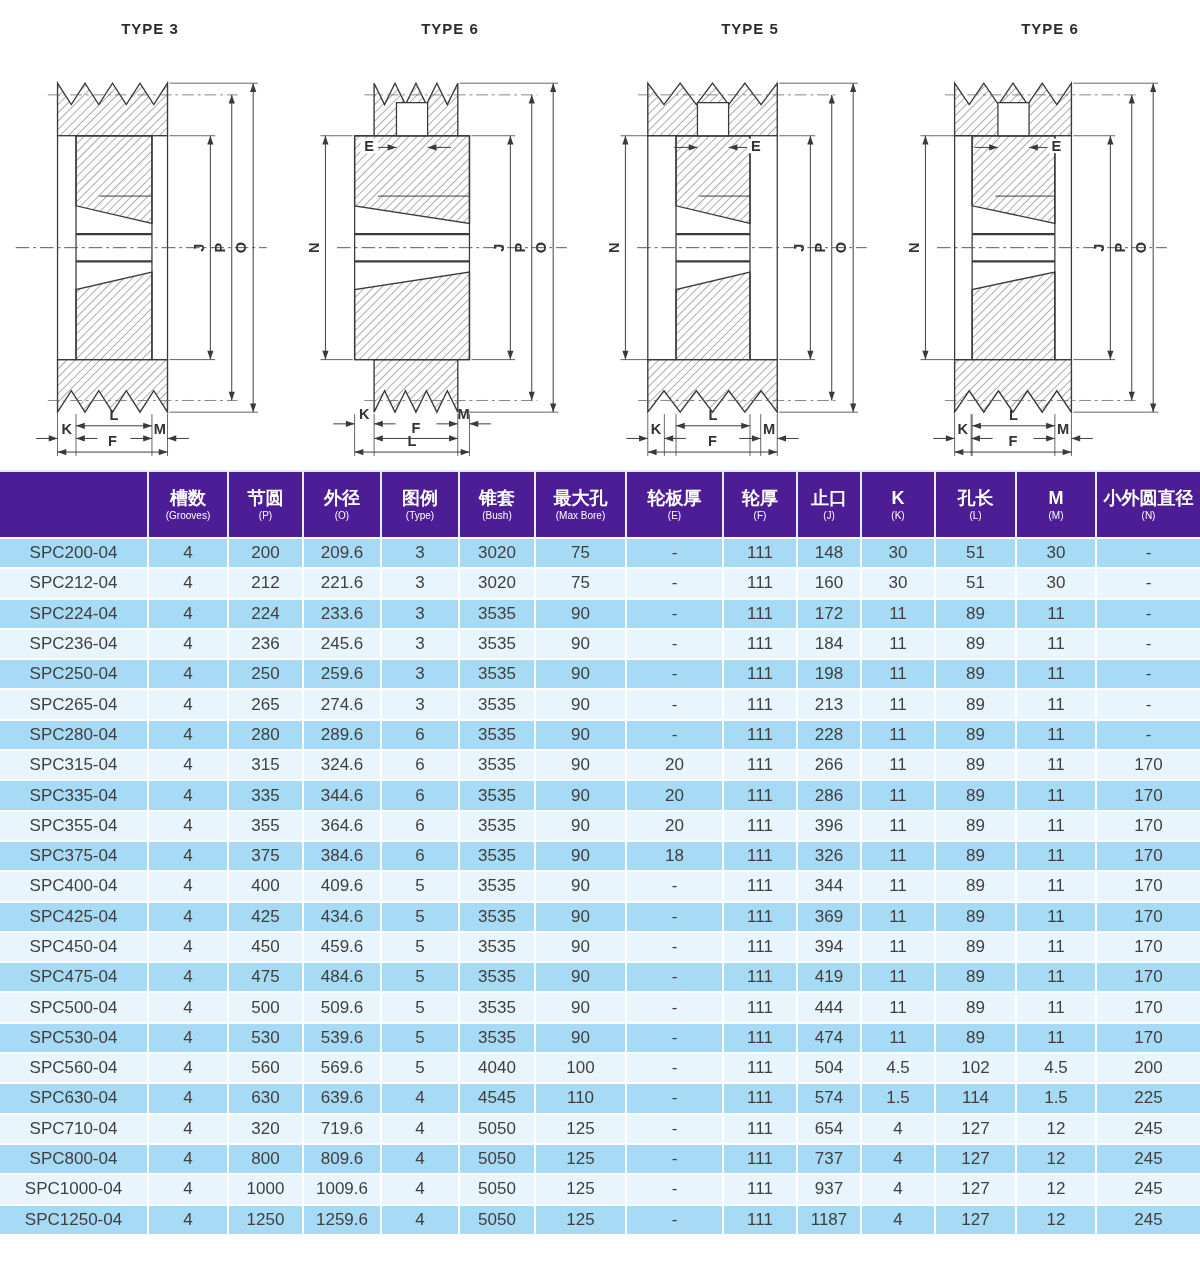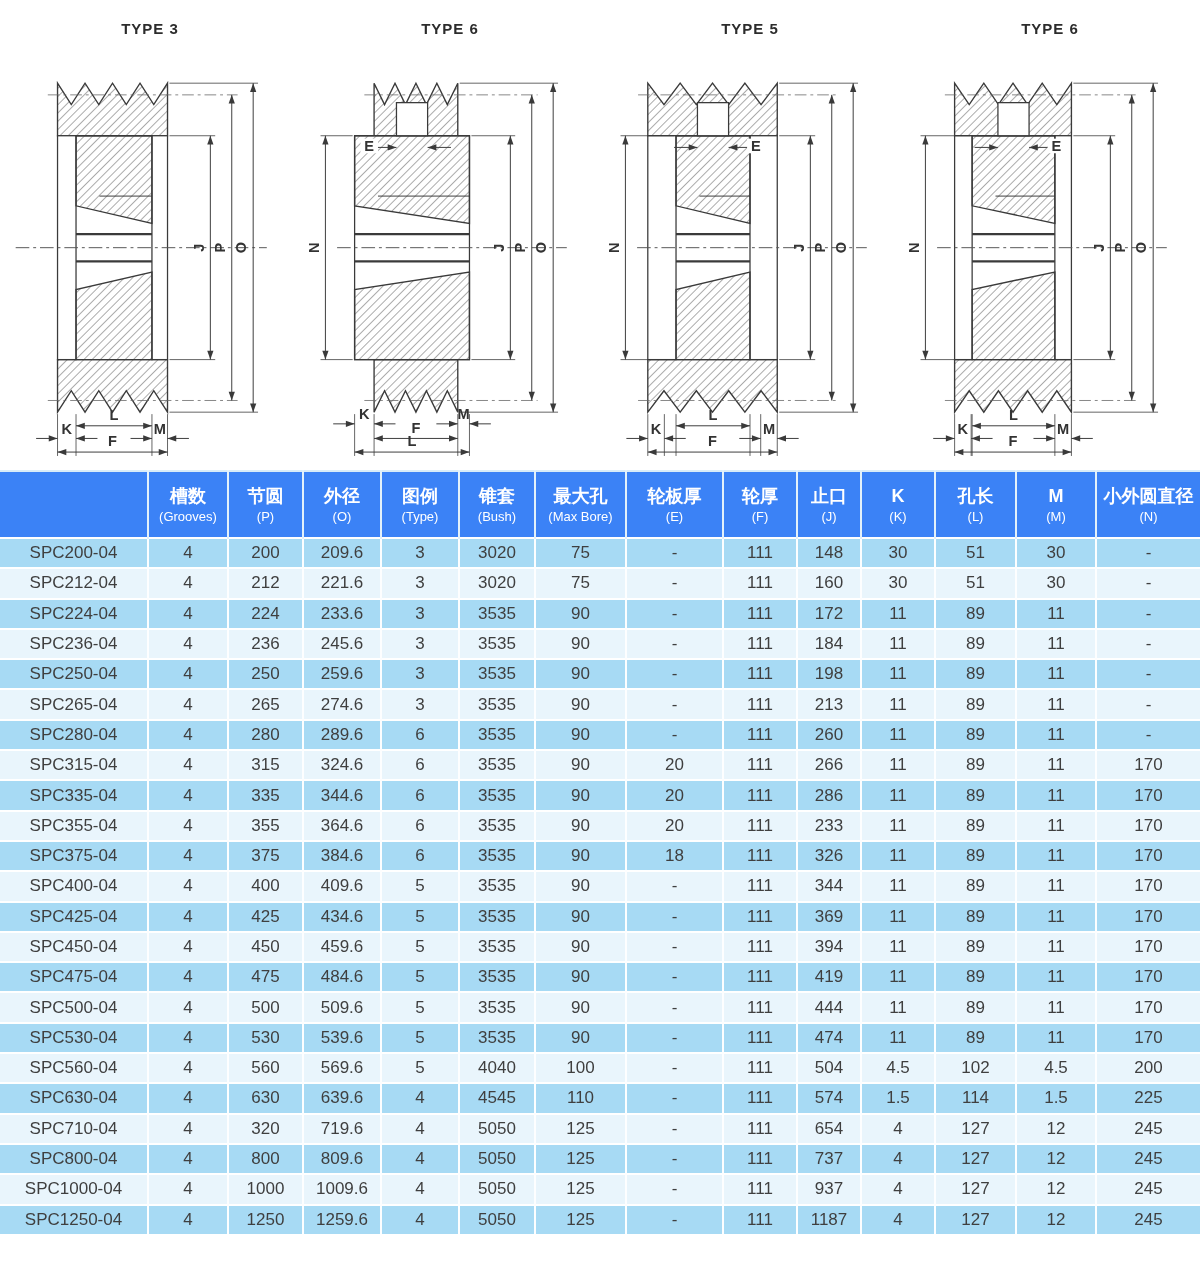--- a/index.html
+++ b/index.html
@@ -18,26 +18,26 @@
     letter-spacing:1px;height:18px;line-height:18px;
   }
   svg.pulley{width:292px;height:424px;margin-top:4px;display:block;}
 
   
   table.spec{
     width:1200px;border-collapse:collapse;table-layout:fixed;
     font-size:17px;color:#3f3f3f;border-top:2px solid #d9ecf8;
   }
   table.spec thead th{
-    background:#3b82f6;color:#ffffff;font-weight:bold;
+    background:#4c1d95;color:#ffffff;font-weight:bold;
     padding:7px 1px 6px;height:52px;vertical-align:middle;
   }
   table.spec thead th + th{border-left:2px solid #e2f1fa;}
   .hz{font-size:18px;line-height:1.3;font-weight:bold;}
-  .he{font-size:13px;line-height:1.25;font-weight:normal;}
+  .he{font-size:10px;line-height:1.25;font-weight:normal;}
   table.spec tbody td{
     text-align:center;height:28.3px;padding:0;
     border-top:2px solid #ffffff;white-space:nowrap;
   }
   table.spec tbody td + td{border-left:2px solid #fdfeff;}
   table.spec tbody tr:nth-child(odd){background:#a7daf4;}
   table.spec tbody tr:nth-child(even){background:#e9f5fc;}
 </style>
 </head>
 <body>
@@ -521,21 +521,21 @@
         <tr>
           <td>SPC280-04</td>
           <td>4</td>
           <td>280</td>
           <td>289.6</td>
           <td>6</td>
           <td>3535</td>
           <td>90</td>
           <td>-</td>
           <td>111</td>
-          <td>260</td>
+          <td>228</td>
           <td>11</td>
           <td>89</td>
           <td>11</td>
           <td>-</td>
         </tr>
         <tr>
           <td>SPC315-04</td>
           <td>4</td>
           <td>315</td>
           <td>324.6</td>
@@ -569,21 +569,21 @@
         <tr>
           <td>SPC355-04</td>
           <td>4</td>
           <td>355</td>
           <td>364.6</td>
           <td>6</td>
           <td>3535</td>
           <td>90</td>
           <td>20</td>
           <td>111</td>
-          <td>233</td>
+          <td>396</td>
           <td>11</td>
           <td>89</td>
           <td>11</td>
           <td>170</td>
         </tr>
         <tr>
           <td>SPC375-04</td>
           <td>4</td>
           <td>375</td>
           <td>384.6</td>

